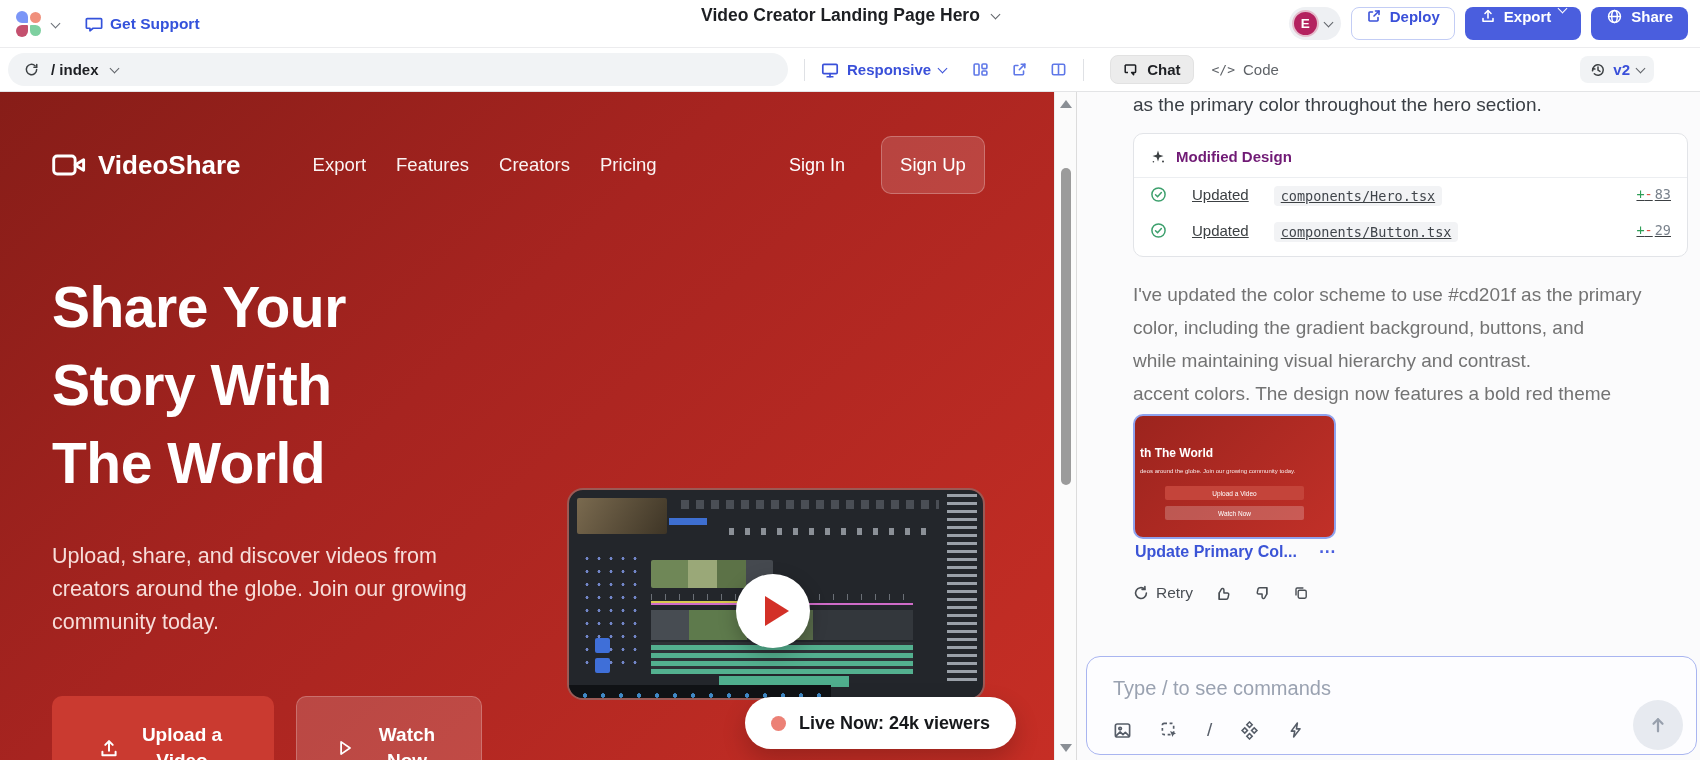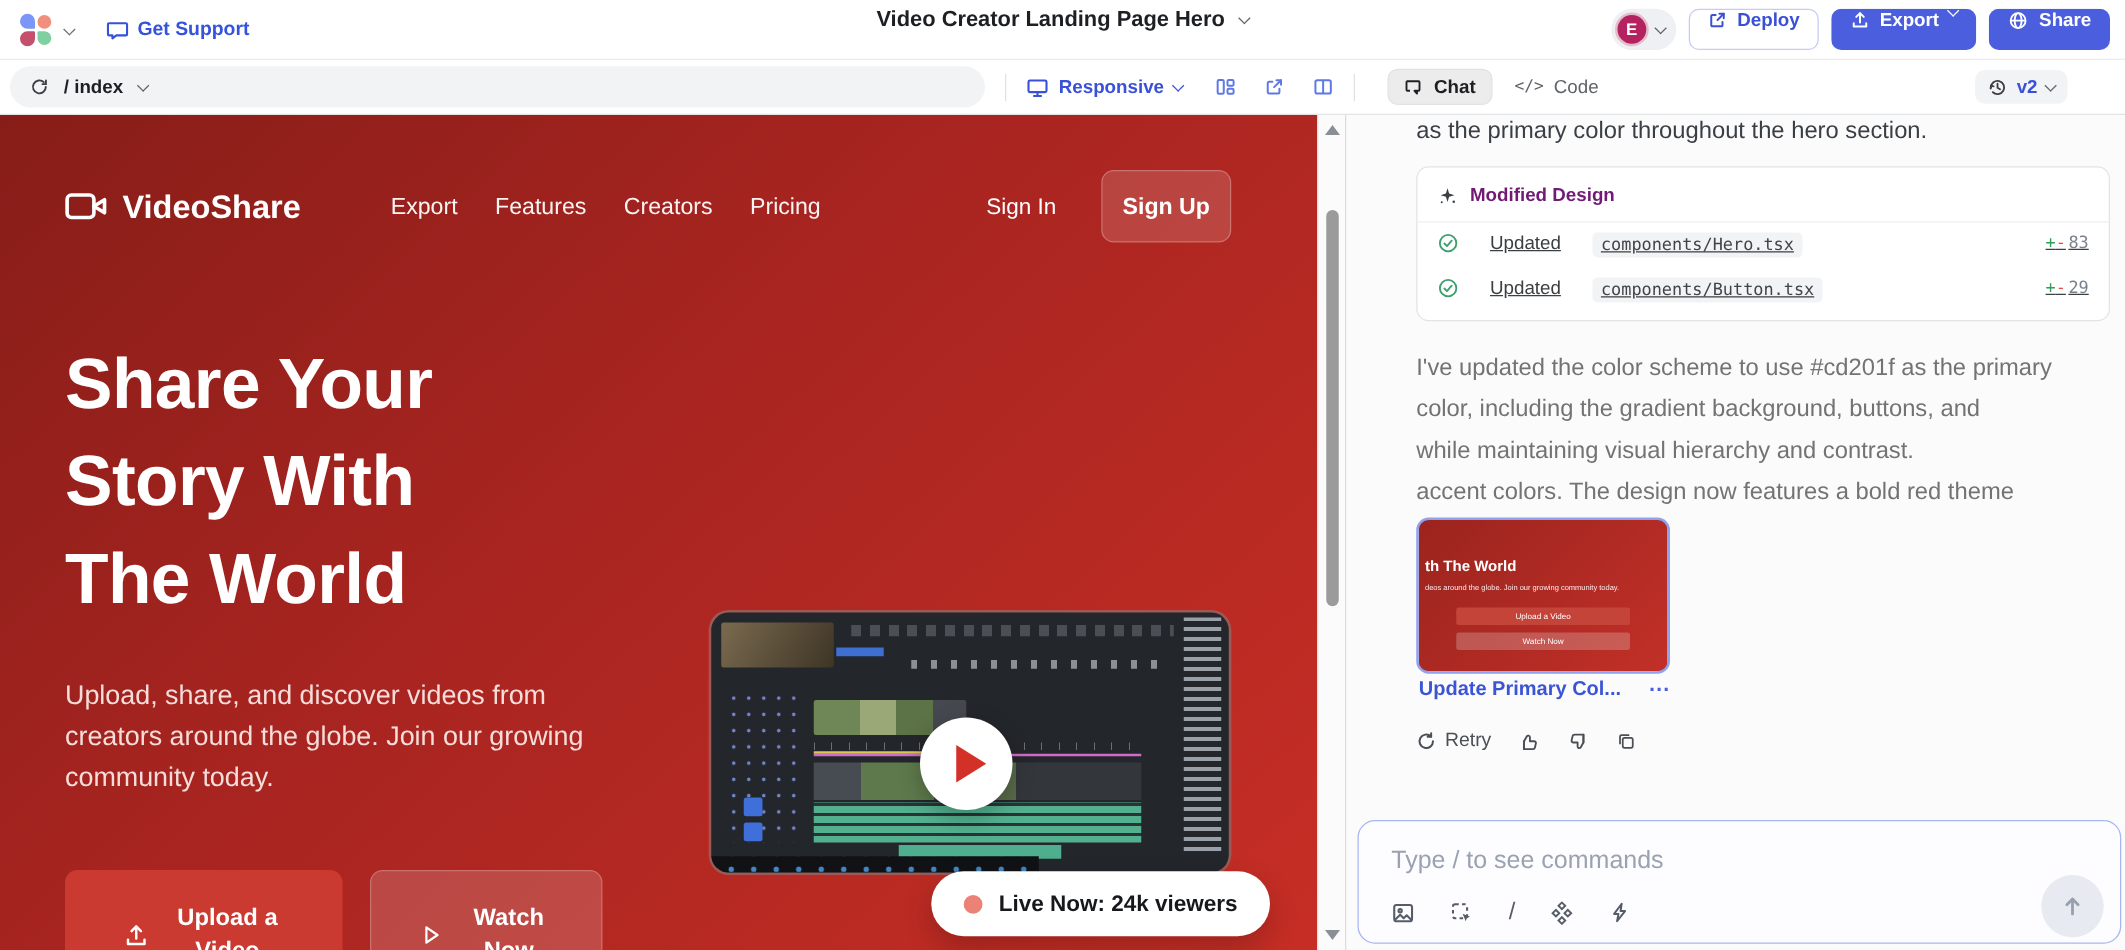--- a/index.html
+++ b/index.html
@@ -69,21 +69,21 @@
   .chat { position:relative; flex:1; background:#fbfbfc; border-left:1px solid #dcdcdc; }
 
   
   .pnav { position:absolute; left:52px; right:69px; top:40px; height:66px; display:flex; align-items:center; color:#fff; }
   .brand { display:flex; align-items:center; gap:12px; font-size:26px; font-weight:800; }
   .plinks { display:flex; gap:30px; margin-left:72px; font-size:18.5px; }
   .plinks span { cursor:pointer; color:rgba(255,255,255,.95); }
   .pnav .signin { margin-left:auto; font-size:18px; cursor:pointer; }
   .signup { margin-left:36px; width:104px; height:58px; border-radius:10px; background:rgba(255,255,255,.14);
             border:1px solid rgba(255,255,255,.25); display:flex; align-items:center; justify-content:center;
-            font-size:18.5px; font-weight:700; cursor:pointer; }
+            font-size:18.5px; font-weight:400; cursor:pointer; }
   .hero-h1 { position:absolute; left:52px; top:176px; color:#fff; font-size:57px; font-weight:800; line-height:78px; letter-spacing:-.5px; }
   .hero-p { position:absolute; left:52px; top:448px; width:436px; color:#f7ddd9; font-size:21.5px; line-height:33px; }
   .hero-btns { position:absolute; left:52px; top:604px; display:flex; gap:22px; }
   .hbtn { height:104px; border-radius:10px; display:flex; align-items:center; justify-content:center; gap:16px;
           color:#fff; font-size:19px; font-weight:700; cursor:pointer; text-align:center; line-height:26px; }
   .hbtn-upload { width:222px; background:#ca3a30; }
   .hbtn-upload .t { width:92px; }
   .hbtn-watch { width:186px; background:rgba(255,255,255,.16); border:1px solid rgba(255,255,255,.22); }
   .hbtn-watch .t { width:72px; }
 

